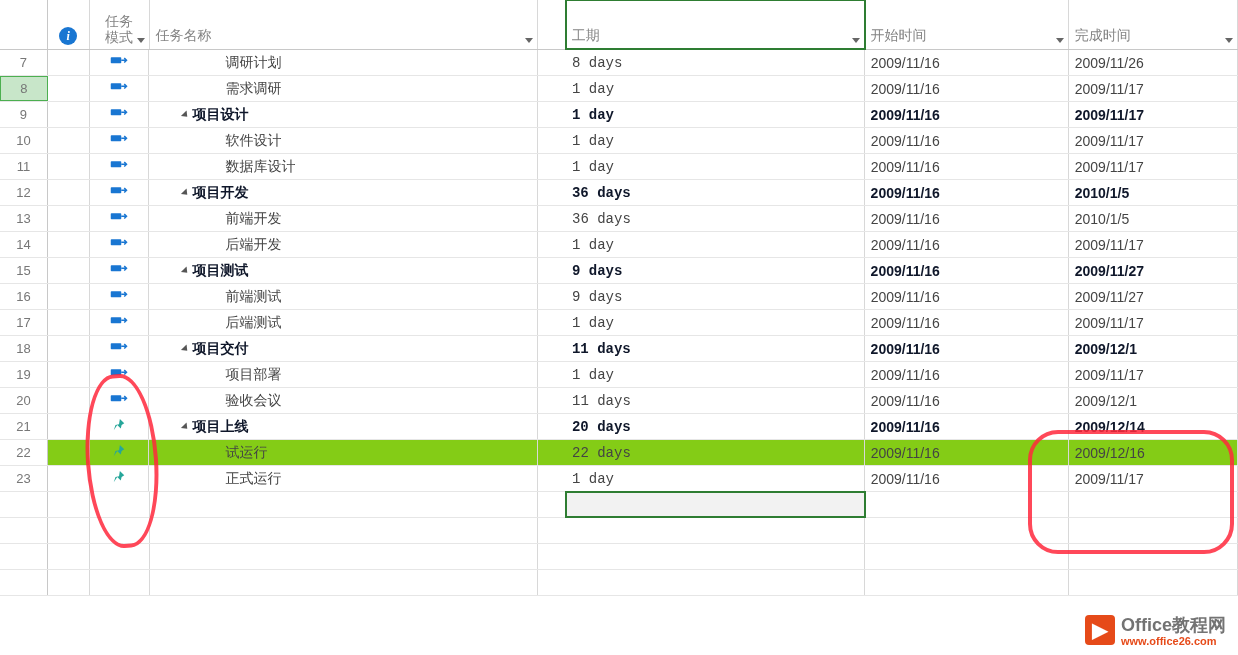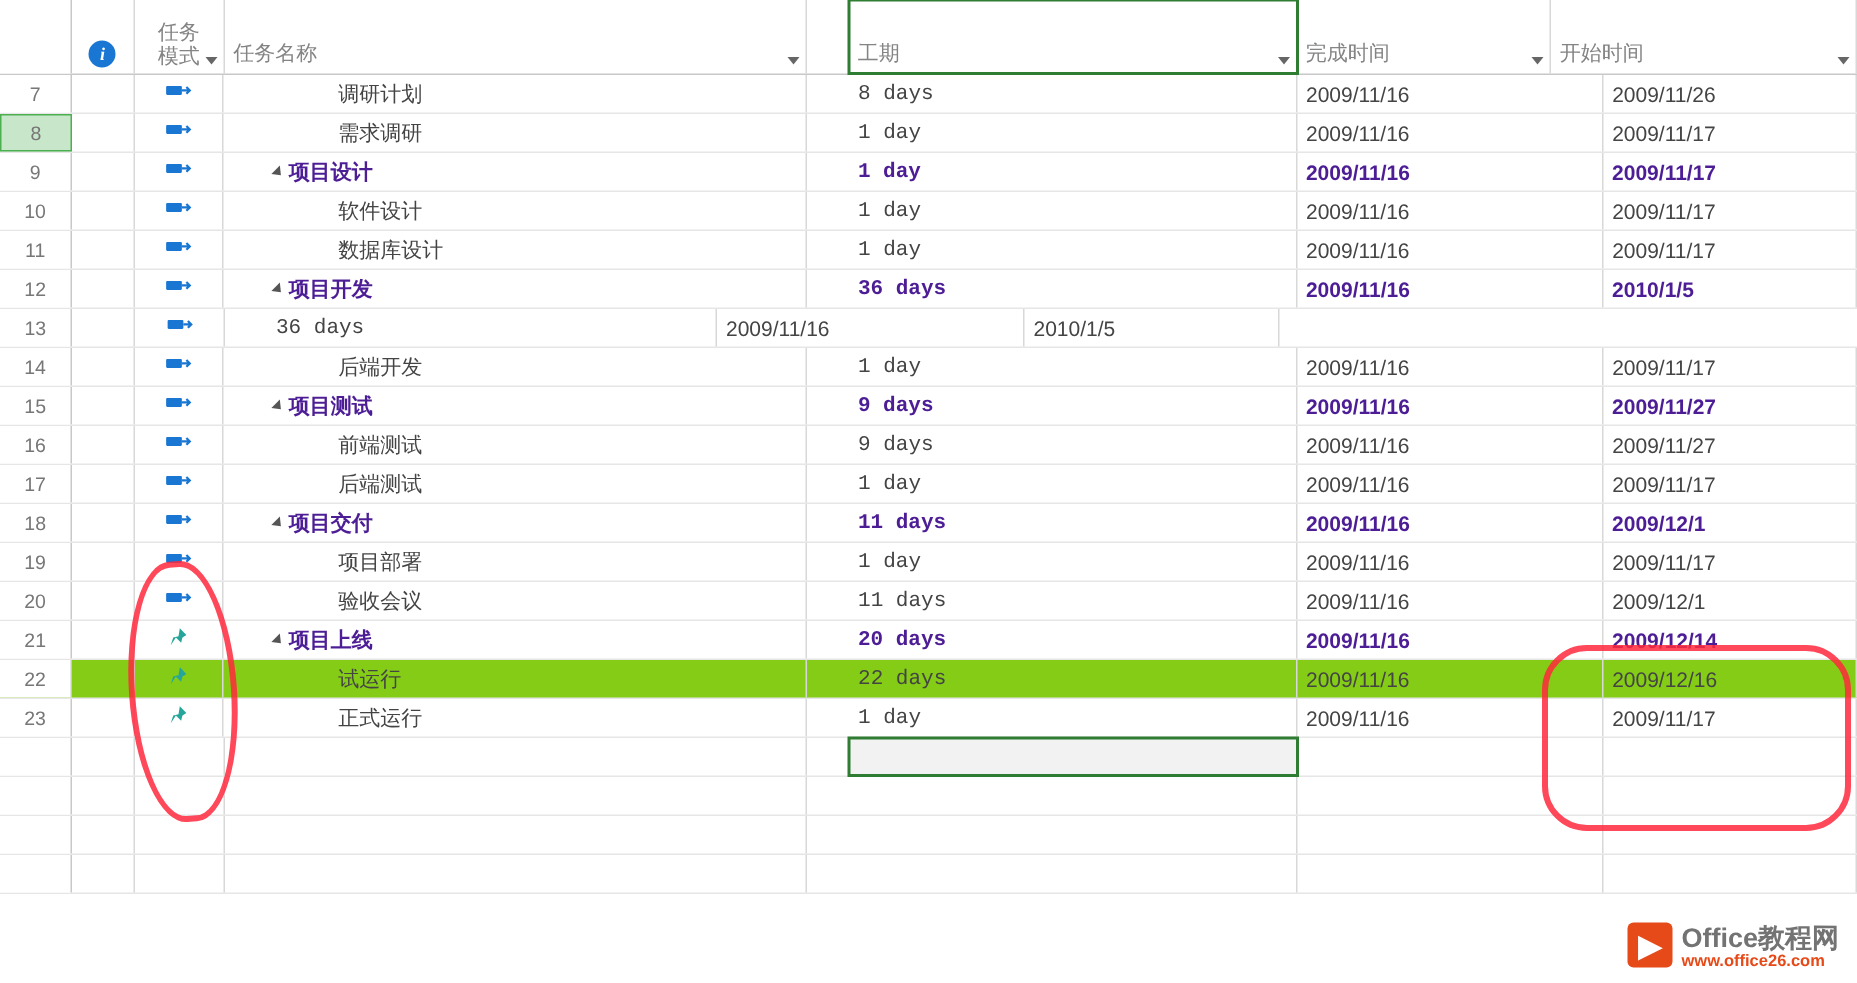--- a/index.html
+++ b/index.html
@@ -67,21 +67,21 @@
   .rownum.sel {
     background:#c8e6c9;
     border:1px solid #4caf50;
   }
   .col-info { width: 42px; justify-content:center; }
   .col-mode { width: 60px; justify-content:center; }
   .col-name { width: 390px; }
   .col-dur  { width: 300px; font-family: "Courier New", monospace; margin-left: 28px; }
   .col-start{ width: 205px; }
   .col-end  { width: 170px; }
-  .bold { font-weight: 700; color:#4c1d95;}
+  .bold { font-weight: 700; color:#0f172a;}
   .indent1 { padding-left: 46px; }
   .indent2 { padding-left: 76px; align-items: flex-end; }
   .tri {
     display:inline-block;
     width:0;height:0;
     border-top:4px solid transparent;
     border-bottom:4px solid transparent;
     border-left:5px solid #555;
     transform:rotate(45deg);
     margin-right:4px;
@@ -143,28 +143,28 @@
       <span class="drop"></span>
     </div>
     <div class="cell hdr col-name">
       <span>任务名称</span>
       <span class="drop"></span>
     </div>
     <div class="cell hdr col-dur sel-hdr-outline" style="font-family:'Microsoft YaHei';">
       <span>工期</span>
       <span class="drop"></span>
     </div>
+    <div class="cell hdr col-start">
+      <span>开始时间</span>
+      <span class="drop"></span>
+    </div>
     <div class="cell hdr col-end">
       <span>完成时间</span>
       <span class="drop"></span>
     </div>
-    <div class="cell hdr col-start">
-      <span>开始时间</span>
-      <span class="drop"></span>
-    </div>
   </div>
 
   <div id="rows-container">
       <div class="row">
         <div class="cell rownum">7</div>
         <div class="cell col-info"></div>
         <div class="cell col-mode">
           <span class="auto-icon"><svg viewBox="0 0 24 16">
               <rect x="1" y="3" width="14" height="8" rx="1" fill="#1976d2"></rect>
               <path d="M15 7 L22 7 M19 4 L22 7 L19 10" stroke="#1976d2" stroke-width="2" fill="none"></path>
@@ -260,20 +260,23 @@
         <div class="cell col-end bold">2010/1/5</div>
       </div>
       <div class="row">
         <div class="cell rownum">13</div>
         <div class="cell col-info"></div>
         <div class="cell col-mode">
           <span class="auto-icon"><svg viewBox="0 0 24 16">
               <rect x="1" y="3" width="14" height="8" rx="1" fill="#1976d2"></rect>
               <path d="M15 7 L22 7 M19 4 L22 7 L19 10" stroke="#1976d2" stroke-width="2" fill="none"></path>
             </svg></span>
+        </div>
+        <div class="cell col-name indent2">
+          <span>前端开发</span>
         </div>
         <div class="cell col-dur">36 days</div>
         <div class="cell col-start">2009/11/16</div>
         <div class="cell col-end">2010/1/5</div>
       </div>
       <div class="row">
         <div class="cell rownum">14</div>
         <div class="cell col-info"></div>
         <div class="cell col-mode">
           <span class="auto-icon"><svg viewBox="0 0 24 16">

